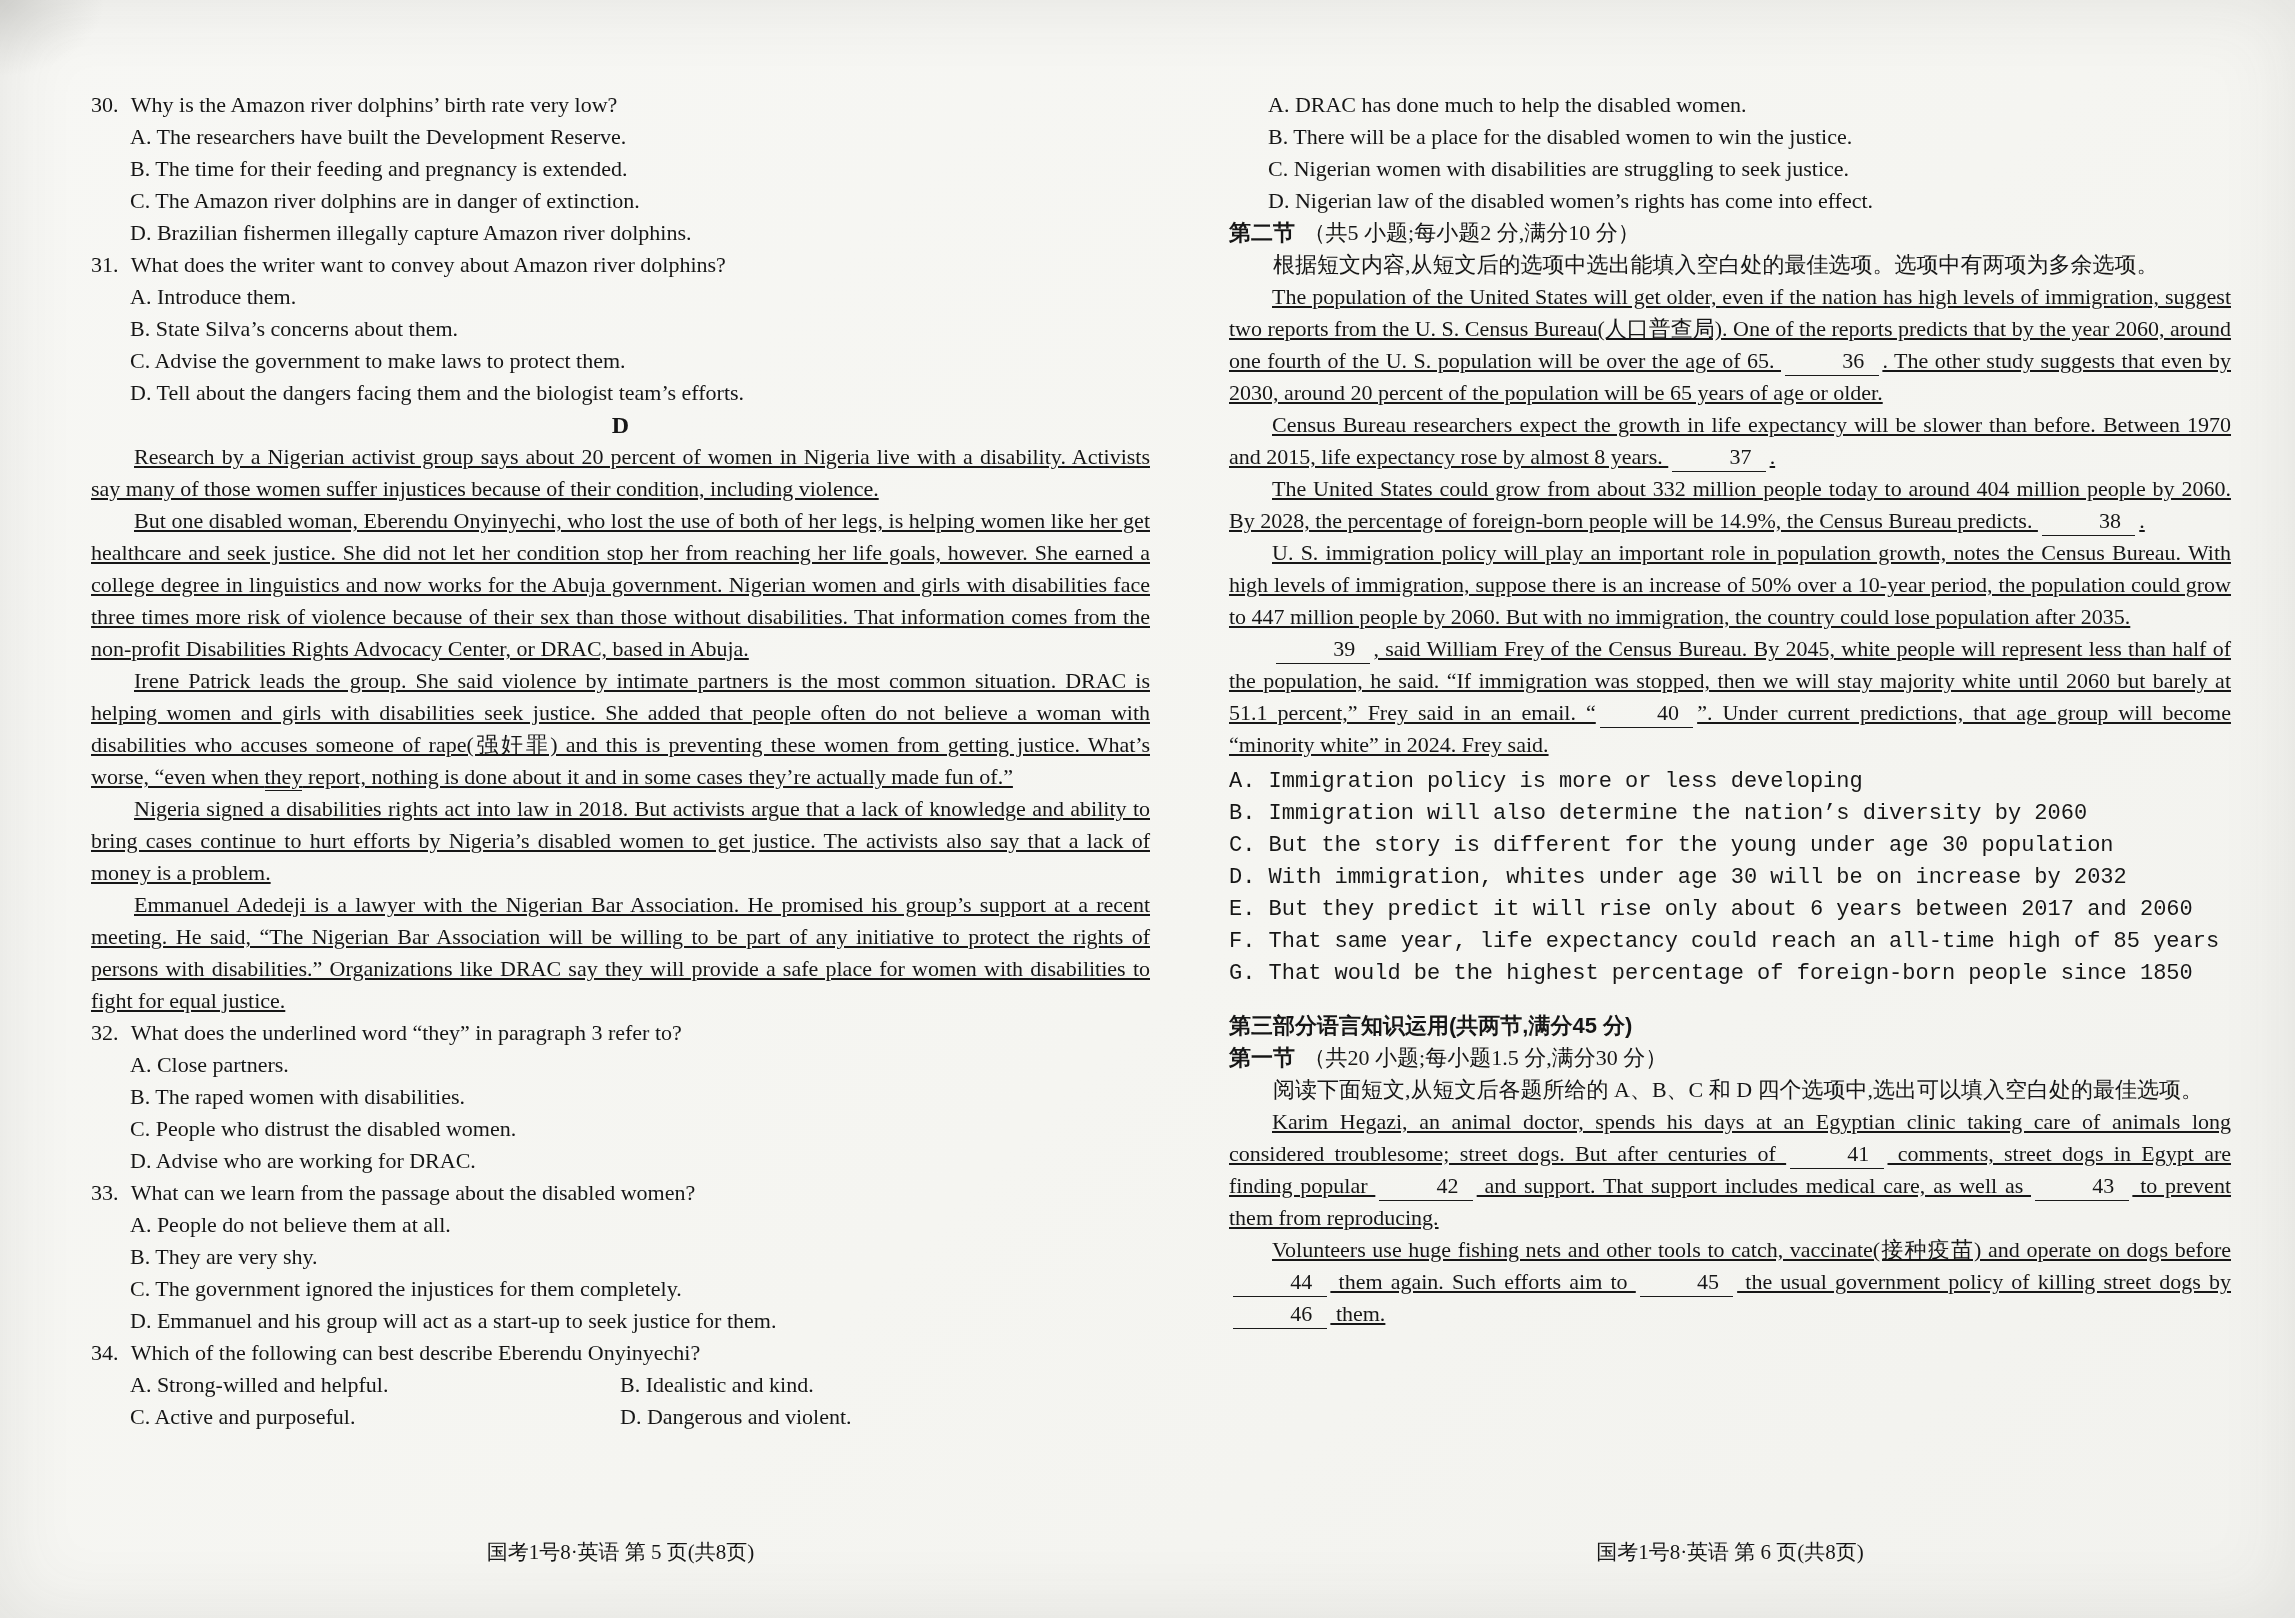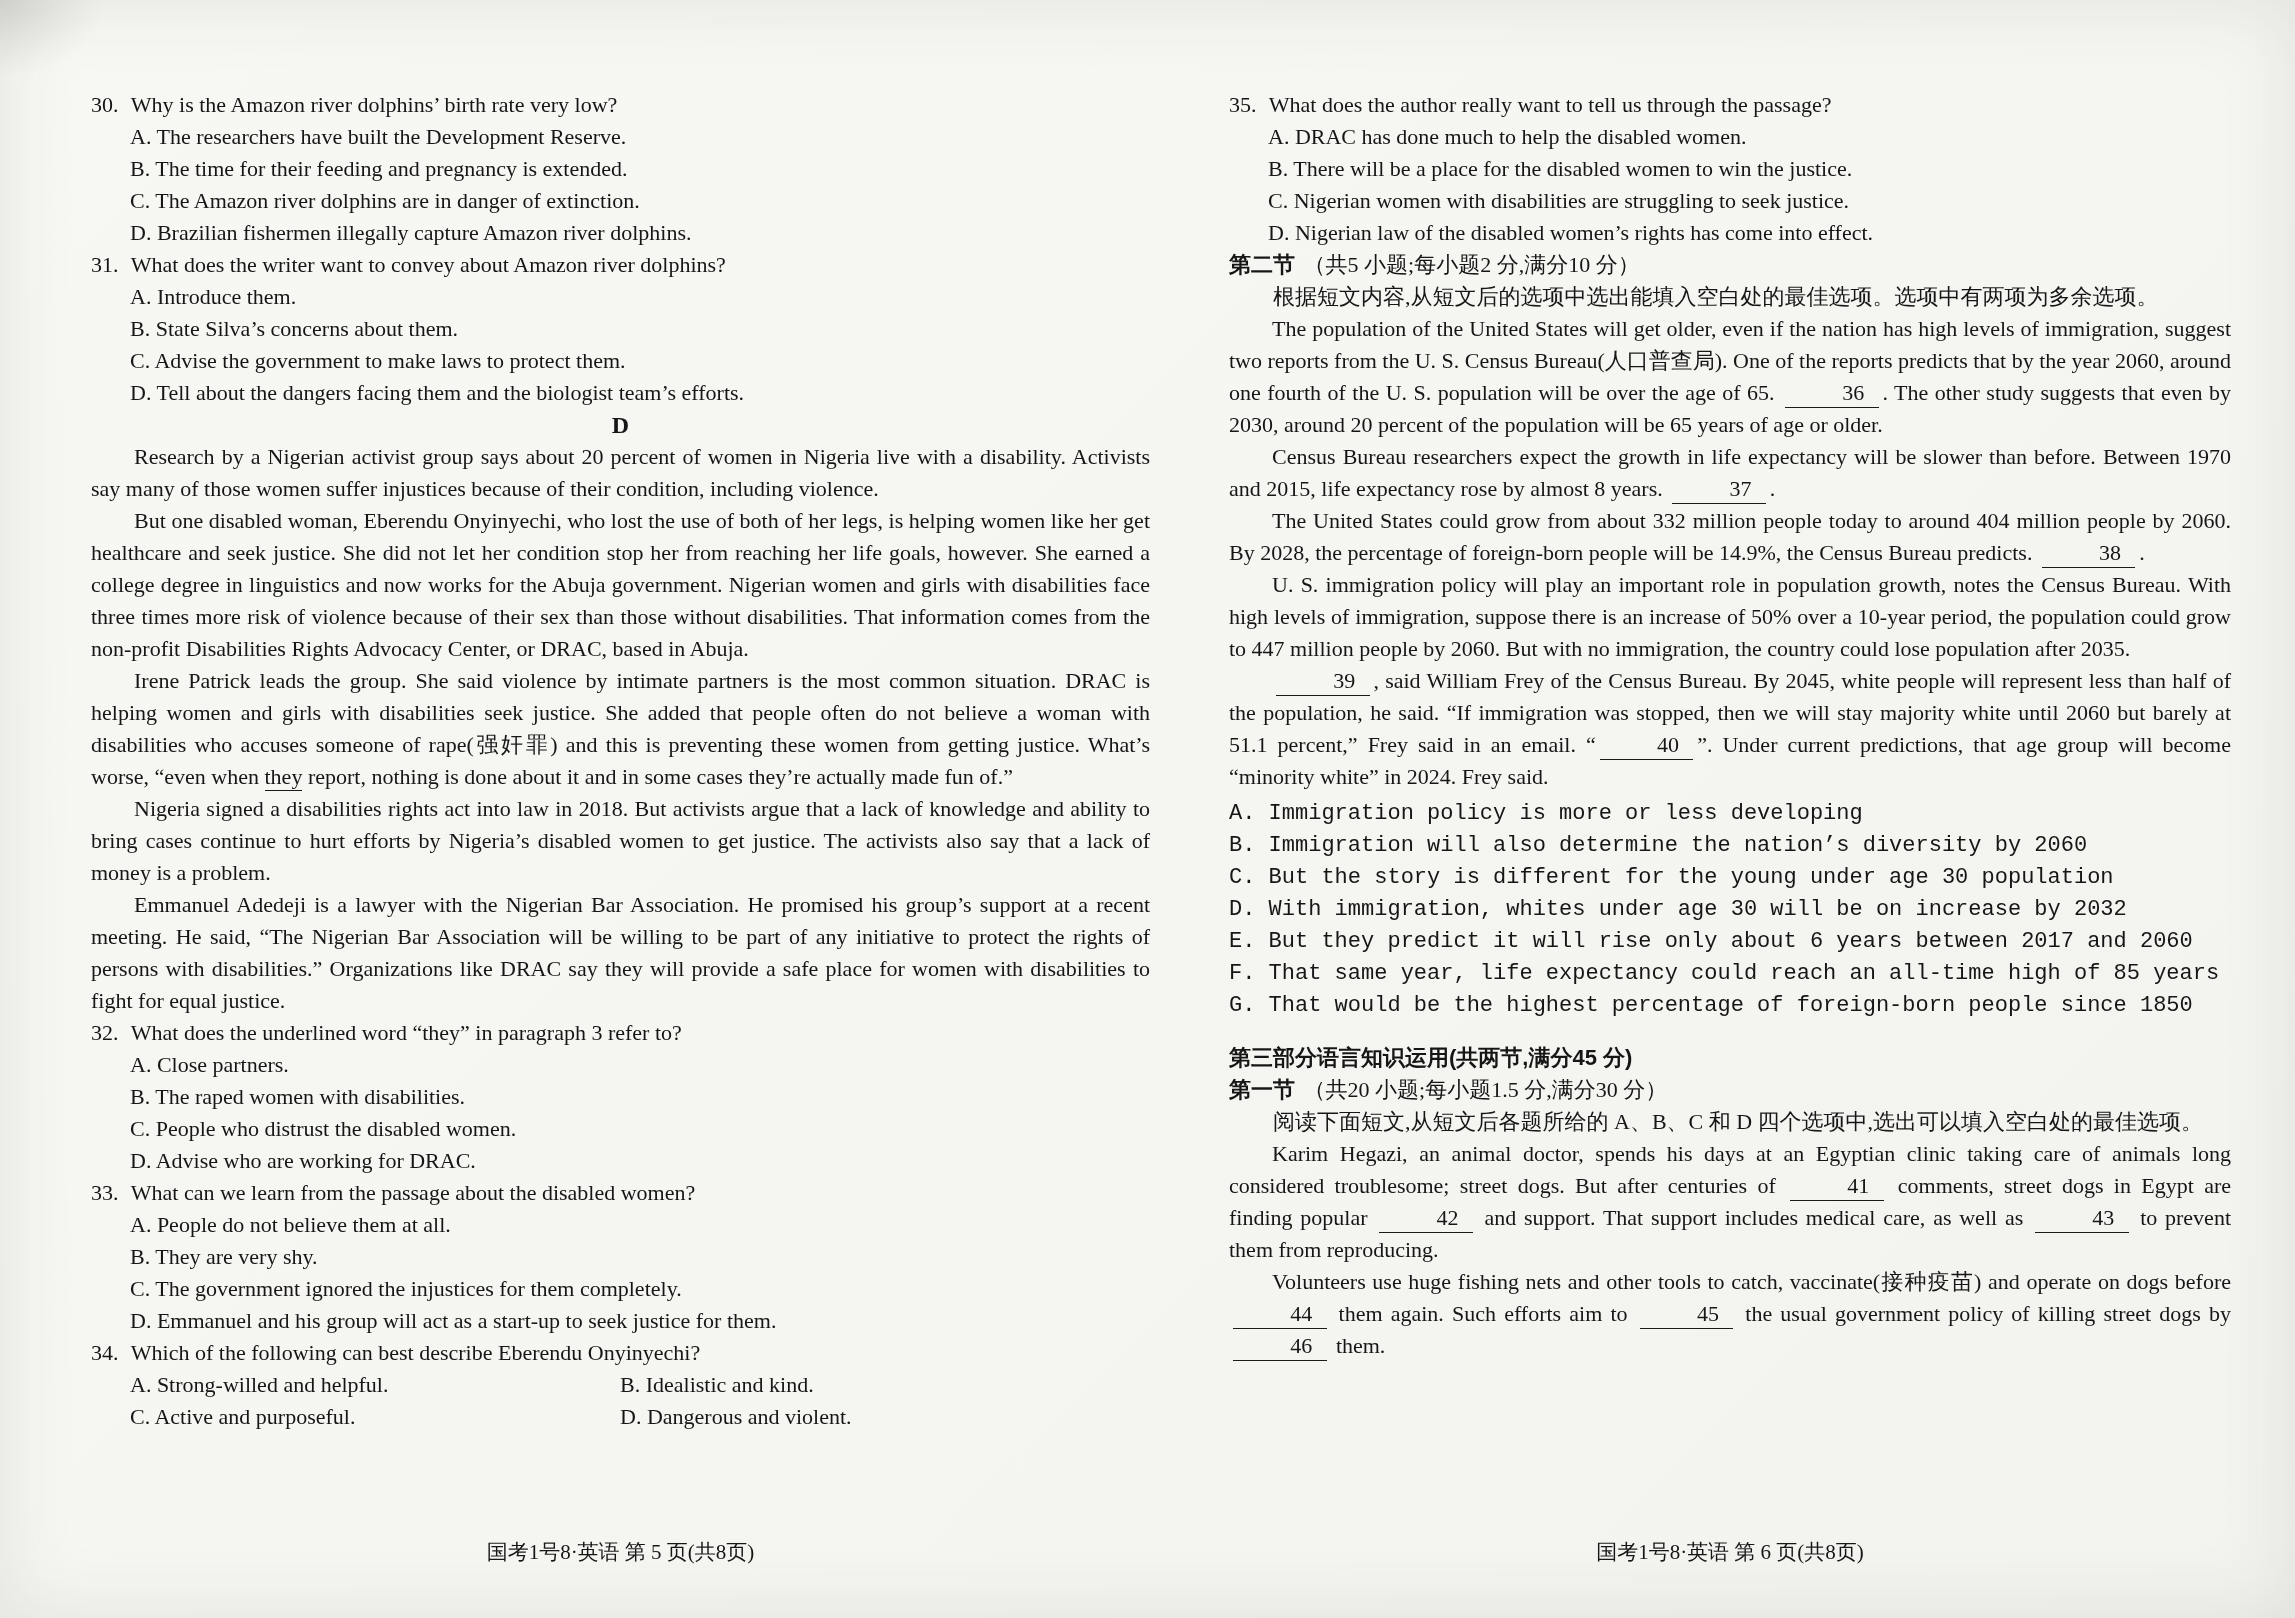--- a/index.html
+++ b/index.html
@@ -18,21 +18,21 @@
   .page-left  { left:91px;  width:1059px; }
   .page-right { left:1229px; width:1002px; }
 
   .qline .qnum { display:inline-block; min-width:34px; margin-right:5.8px; }
   .opt  { padding-left:39px; }
   .opt-cols { padding-left:39px; display:flex; }
   .opt-cols .c1 { width:490px; }
 
   .dhead { text-align:center; font-weight:bold; font-size:24px; }
 
-  .para { text-align:justify; text-indent:43px; }
+  .para { text-align:justify; text-indent:43px;text-decoration:underline; }
   .cn-para { text-align:justify; text-indent:44px; }
 
   .sec-head { font-weight:bold; }
   .cn-bold { font-family:"Liberation Sans","DejaVu Sans",sans-serif; font-weight:bold; }
   .sec-note { font-weight:normal; margin-left:8.6px; }
   .sec-title { margin-left:0; }
   .mt-opts { margin-top:5px;font-family:Liberation Mono, monospace; }
   .mt-part { margin-top:20px; }
 
   .blank {
@@ -111,23 +111,20 @@
     <span class="c2">B. Idealistic and kind.</span>
   </div>
   <div class="opt-cols">
     <span class="c1">C. Active and purposeful.</span>
     <span class="c2">D. Dangerous and violent.</span>
   </div>
 </div>
 
 <div class="page page-right">
 
-  <div class="qline">
-    <span class="qnum">35.</span><span>What does the author really want to tell us through the passage?</span>
-  </div>
   <div class="opt">A. DRAC has done much to help the disabled women.</div>
   <div class="opt">B. There will be a place for the disabled women to win the justice.</div>
   <div class="opt">C. Nigerian women with disabilities are struggling to seek justice.</div>
   <div class="opt">D. Nigerian law of the disabled women’s rights has come into effect.</div>
 
   <div class="sec-head">
     <span class="cn-bold">第二节</span><span class="sec-note">（共5 小题;每小题2 分,满分10 分）</span>
   </div>
   <p class="cn-para">根据短文内容,从短文后的选项中选出能填入空白处的最佳选项。选项中有两项为多余选项。</p>
 

